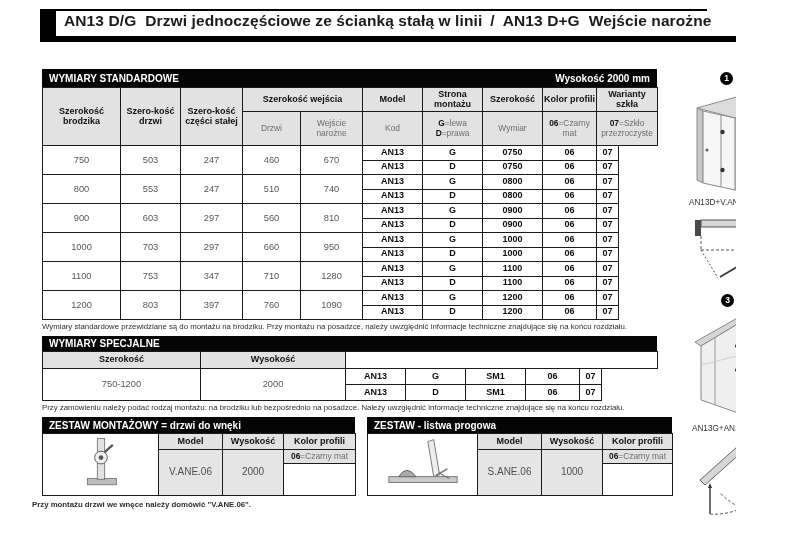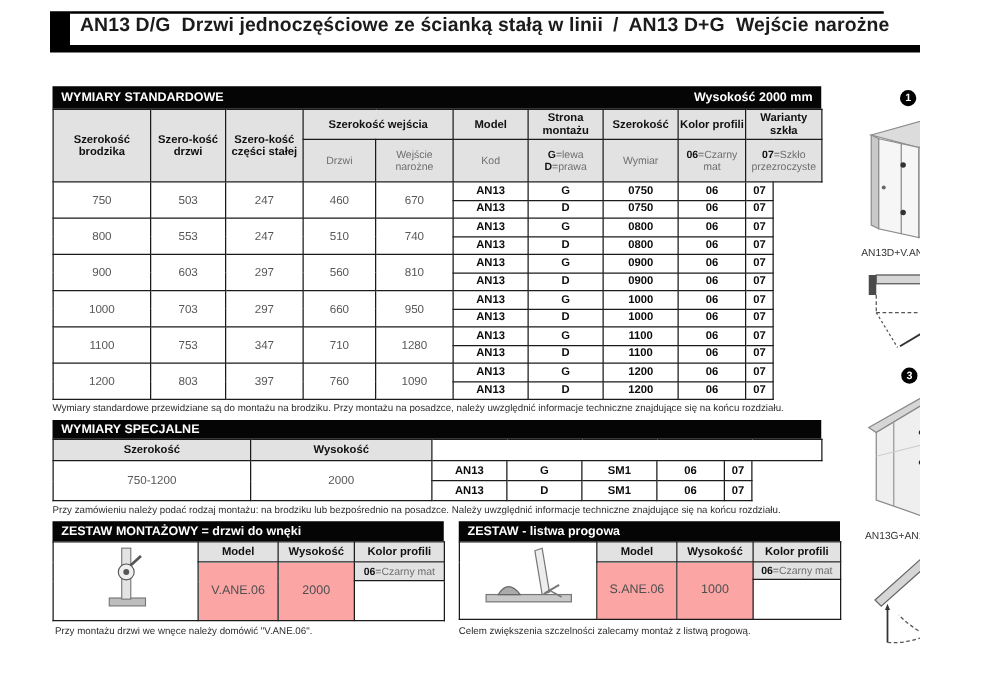--- a/index.html
+++ b/index.html
@@ -45,21 +45,21 @@
   table.tbl td.cd { font-size:9px; font-weight:bold; color:#0c0c0c; background:#fff; }
   table.tbl td.nb { border:none; background:#fff; }
   table.tbl th.eh { background:#fff; }
 
   .footnote { font-size:7.8px; color:#2e2e2e; }
 
   
   .zt td.ill { background:#fff; }
   .zt td.kolor-sub { background:#e2e2e2; font-size:8.4px; color:#6e6e6e; }
   .zt td.kolor-sub b { color:#111; }
-  .zt td.val { font-size:10px; color:#4f4f4f; background:#fca5a5; }
+  .zt td.val { font-size:10px; color:#4f4f4f; background:#e5e5e5; }
   .zt td.empty { background:#fff; }
 
   
   #side { left:688px; top:58px; width:112px; height:478px; }
   .badge {
     width:13px; height:13px; border-radius:50%; background:#000; color:#fff;
     font-size:8.5px; font-weight:bold; text-align:center; line-height:13px;
   }
   .caption { font-size:8.2px; color:#333; }
 </style>
@@ -330,21 +330,21 @@
     <tr style="height:14px;">
       <td class="val" rowspan="2">V.ANE.06</td>
       <td class="val" rowspan="2">2000</td>
       <td class="kolor-sub"><b>06</b><span>=Czarny mat</span></td>
     </tr>
     <tr style="height:32px;">
       <td class="empty"></td>
     </tr>
   </tbody>
     </table>
-  <div class="abs footnote" style="left:44px; top:500px; width:313px;">Przy montażu drzwi we wnęce należy domówić "V.ANE.06".</div>
+  <div class="abs footnote" style="left:32px; top:500px; width:313px;font-weight:bold;">Przy montażu drzwi we wnęce należy domówić "V.ANE.06".</div>
 
   <div class="abs band" style="left:367px; top:417px; width:305px; height:16px;">
     <span>ZESTAW - listwa progowa</span>
   </div>
   <table class="abs tbl zt" style="left:367px; top:433px; width:305px;">
     <colgroup>
         <col style="width:110px">
         <col style="width:64px">
         <col style="width:61px">
         <col style="width:70px">
@@ -367,21 +367,20 @@
     <tr style="height:14px;">
       <td class="val" rowspan="2">S.ANE.06</td>
       <td class="val" rowspan="2">1000</td>
       <td class="kolor-sub"><b>06</b><span>=Czarny mat</span></td>
     </tr>
     <tr style="height:32px;">
       <td class="empty"></td>
     </tr>
   </tbody>
     </table>
-  <div class="abs footnote" style="left:367px; top:500px; width:310px;">Celem zwiększenia szczelności zalecamy montaż z listwą progową.</div>
 
   <div class="abs" id="side">
     <div class="abs badge" style="left:32px; top:14px;">1</div>
 
     <svg class="abs" style="left:2px; top:30px;" width="102" height="108" viewBox="0 0 100 108">
       <polygon points="6,20 56,6 94,16 44,30" fill="#dcdcdc" stroke="#8c8c8c"></polygon>
       <polygon points="6,20 6,92 12,95 12,23" fill="#c9c9c9" stroke="#8c8c8c"></polygon>
       <polygon points="44,30 94,16 94,84 44,102" fill="#ececec" stroke="#8c8c8c"></polygon>
       <polygon points="88,17.5 94,16 94,84 88,87" fill="#c9c9c9" stroke="#8c8c8c"></polygon>
       <polygon points="12,23 44,30 44,102 12,95" fill="#f6f6f6" stroke="#8c8c8c"></polygon>

